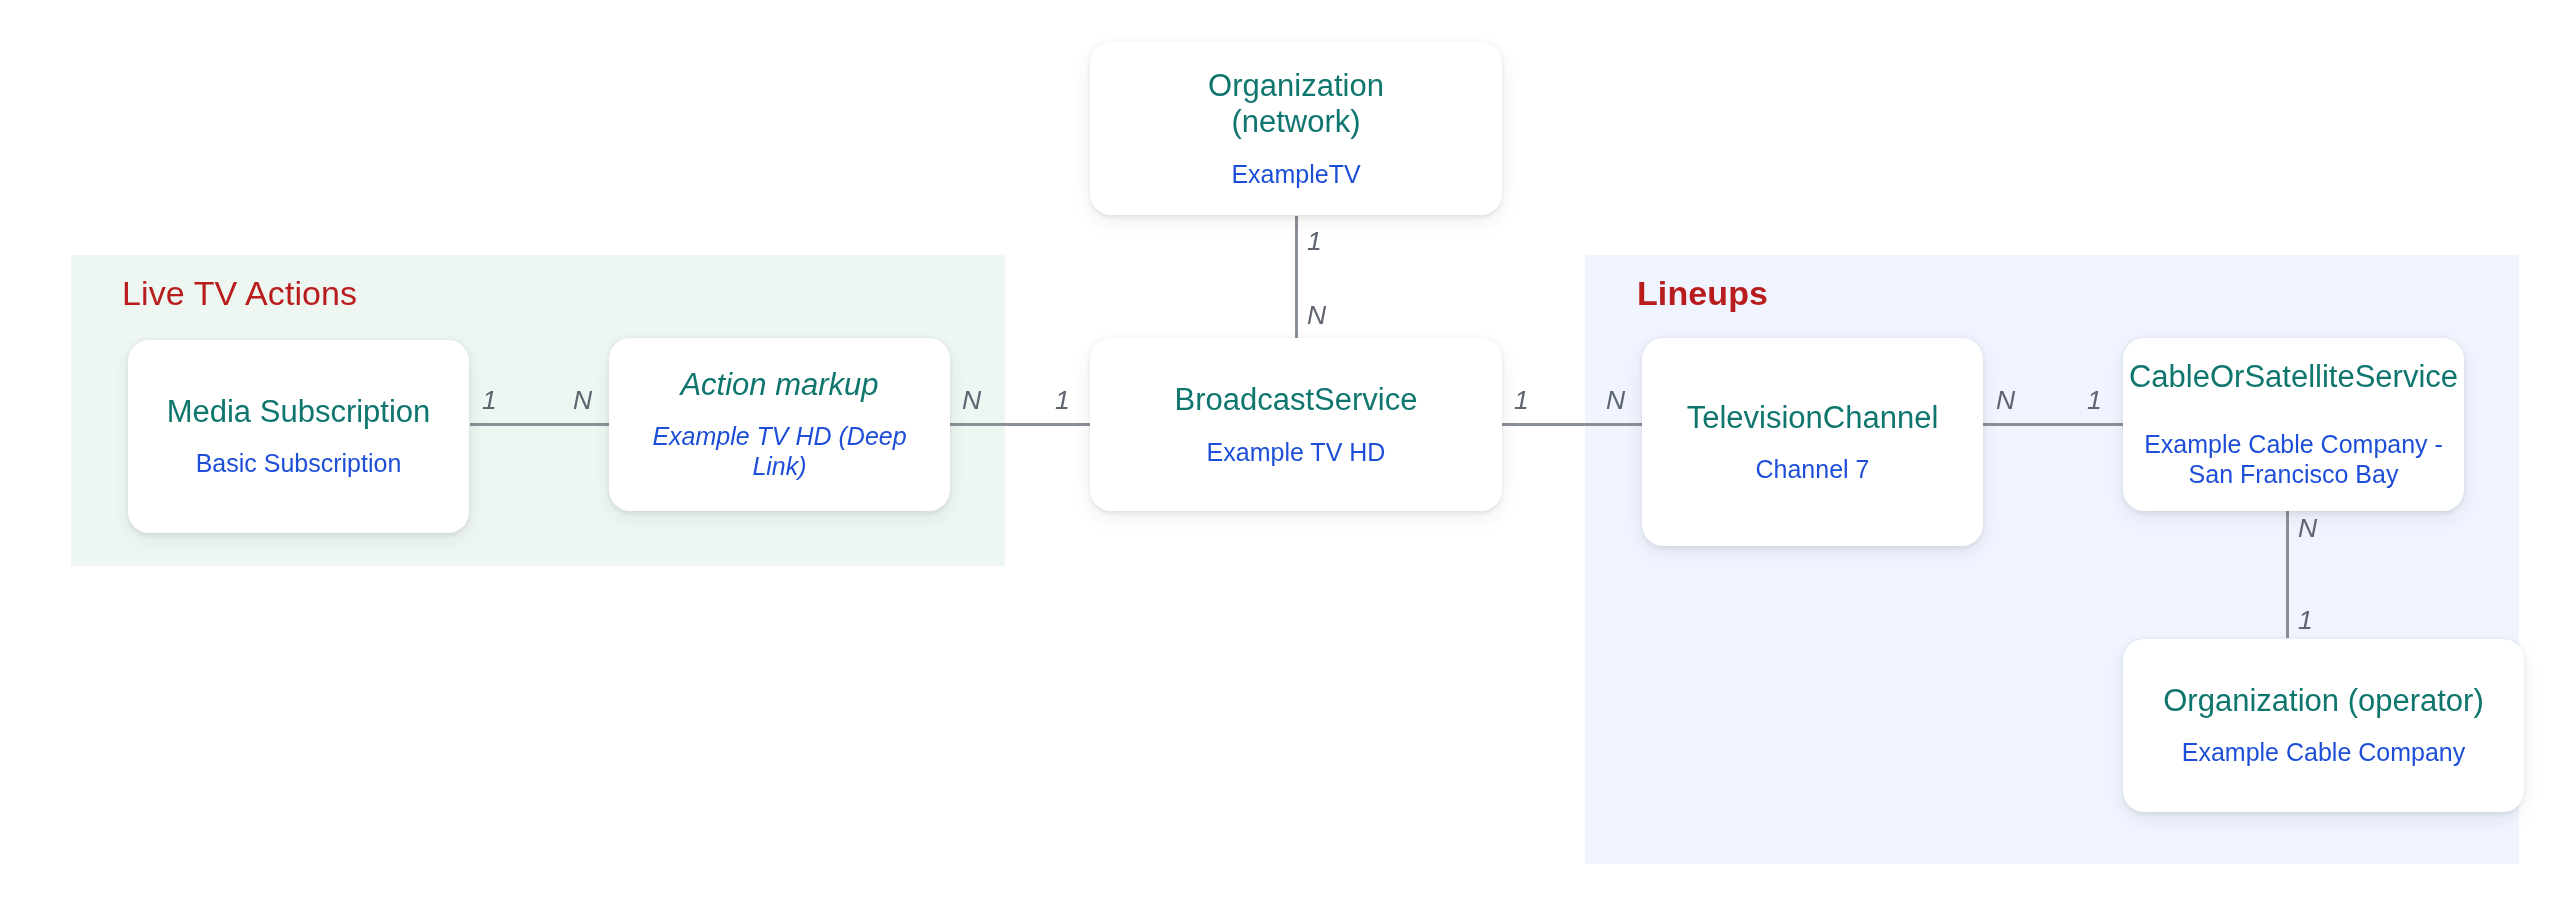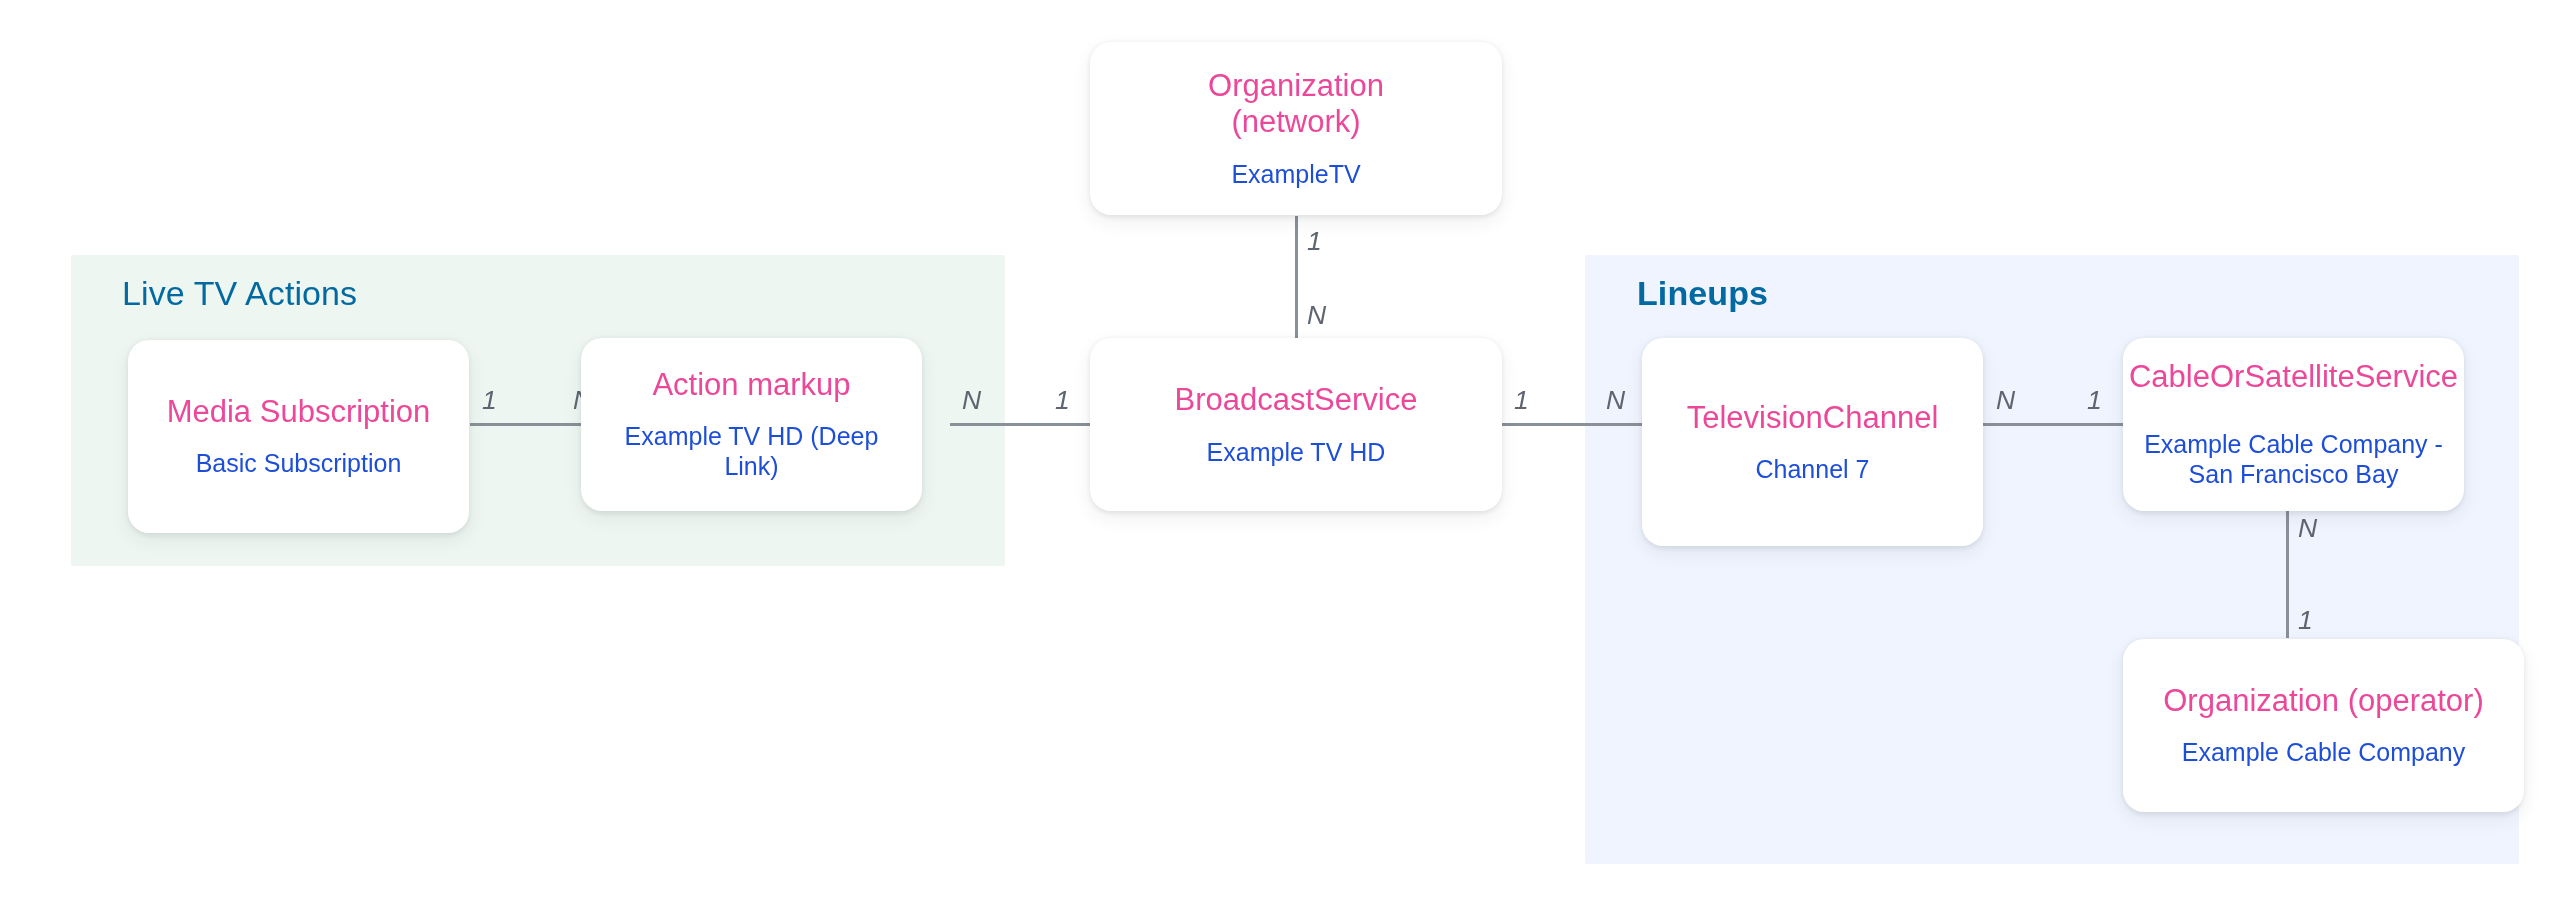--- a/index.html
+++ b/index.html
@@ -23,21 +23,21 @@
 
   
   .panel {
     position: absolute;
     border-radius: 1.8px;
   }
   .panel-title {
     position: absolute;
     font-size: 34px;
     font-weight: 400;
-    color: #0369a1;
+    color: #b91c1c;
     letter-spacing: 0.1px;
     white-space: nowrap;
   }
   #panel-live-tv {
     left: 71px;
     top: 255px;
     width: 934px;
     height: 311px;
     background: #eef6f1;
   }
@@ -86,37 +86,37 @@
     flex-direction: column;
     align-items: center;
     justify-content: center;
     box-sizing: border-box;
     padding: 8.8px 21px;
     text-align: center;
   }
   .node-title {
     font-size: 31px;
     font-weight: 400;
-    color: #ec4899;
+    color: #0f766e;
     line-height: 1.16;
     white-space: pre-line;
   }
   .node-subtitle {
     margin-top: 17.7px;
     font-size: 25px;
     font-weight: 400;
     color: #1d4ed8;
     line-height: 1.22;
     white-space: pre-line;
   }
 
   
   #node-organization-network { left: 1090px; top: 42px;  width: 412px; height: 173px; }
   #node-media-subscription   { left: 128px;  top: 340px; width: 341px; height: 193px; }
-  #node-action-markup        { left: 581px;  top: 338px; width: 341px; height: 173px; }
+  #node-action-markup        { left: 609px;  top: 338px; width: 341px; height: 173px; font-style: italic; }
   #node-broadcast-service    { left: 1090px; top: 338px; width: 412px; height: 173px; }
   #node-television-channel   { left: 1642px; top: 338px; width: 341px; height: 208px; }
   #node-cable-satellite      { left: 2123px; top: 338px; width: 341px; height: 173px; gap: 16px; }
   #node-organization-operator{ left: 2123px; top: 639px; width: 401px; height: 173px; }
 
   #node-organization-network .node-subtitle,
   #node-broadcast-service .node-subtitle { margin-top: 19.5px; }
 </style>
 </head>
 <body>

